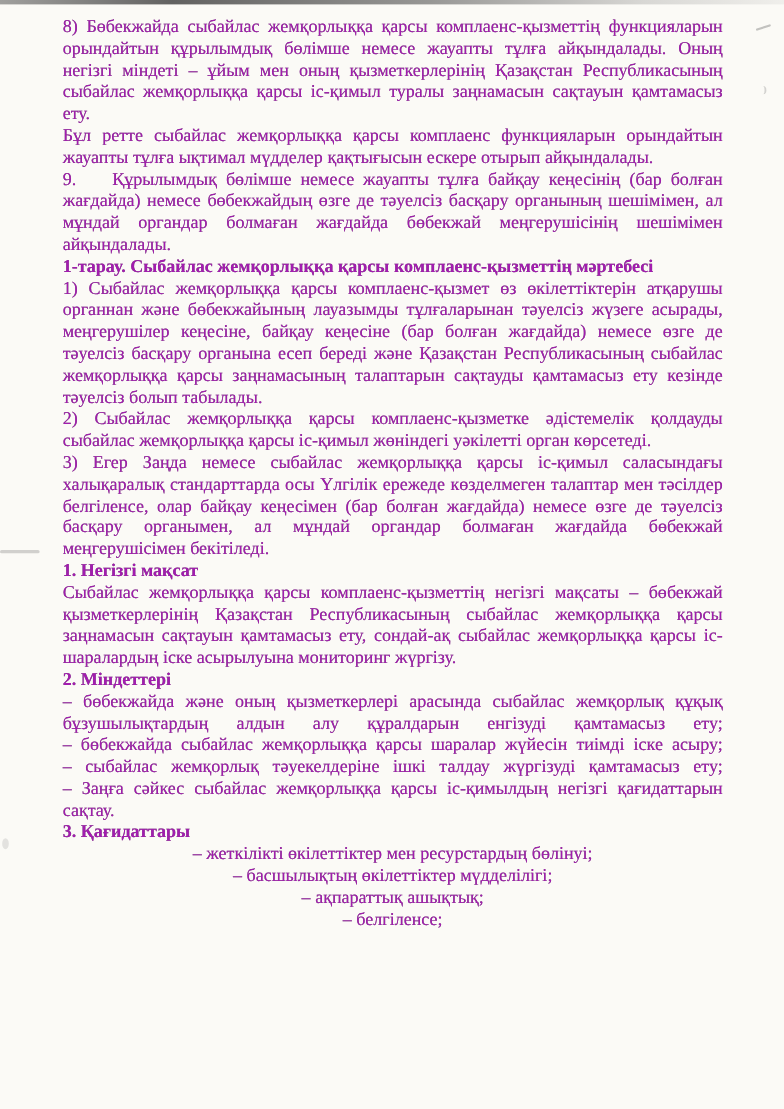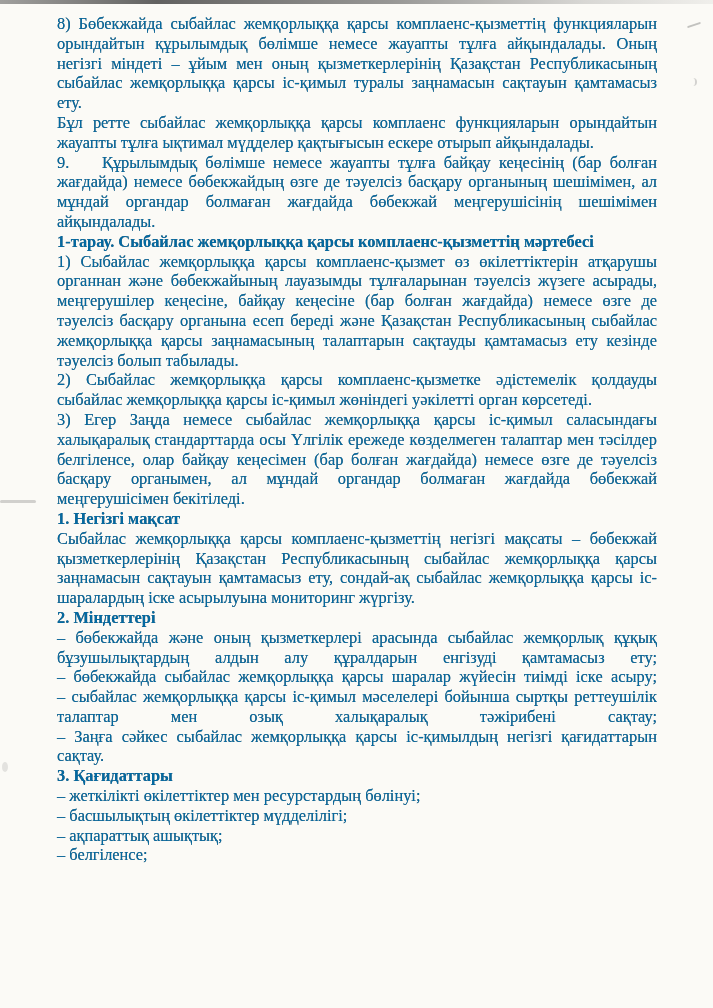--- a/index.html
+++ b/index.html
@@ -4,34 +4,34 @@
 <style>
   html, body { margin: 0; padding: 0; background: #e8e8e8; }
   .page {
     position: relative;
     width: 713px;
     height: 1008px;
     margin: 0 auto;
     background: #fbfaf6;
     overflow: hidden;
     font-family: "Liberation Serif", "DejaVu Serif", serif;
-    color: #0369a1;
+    color: #a21caf;
     box-sizing: border-box;
     padding: 14px 56px 0 57px;
   }
   .textblock p {
     margin: 0;
     font-size: 16.4px;
     line-height: 19.8px;
     text-shadow: 0 0 0.5px rgba(20,20,20,0.6);
   }
   .para   { text-align: justify; }
   .head   { text-align: justify; font-weight: bold; }
   .stretch{ text-align: justify; text-align-last: justify; }
-  .plain  { text-align: left; font-family: Liberation Serif, serif; }
+  .plain  { text-align: center; font-family: Liberation Serif, serif; }
 
   
   .scan-top-edge {
     position: absolute; top: 0; left: 0; width: 100%; height: 4px;
     background: linear-gradient(90deg,
       rgba(70,70,70,0.50) 0%, rgba(55,55,55,0.78) 22%,
       rgba(70,70,70,0.55) 55%, rgba(110,110,110,0.25) 82%,
       rgba(140,140,140,0.10) 100%);
   }
   .speck-1 {
@@ -67,21 +67,21 @@
     <p class="para">9.&nbsp;&nbsp;&nbsp; Құрылымдық бөлімше немесе жауапты тұлға байқау кеңесінің (бар болған жағдайда) немесе бөбекжайдың өзге де тәуелсіз басқару органының шешімімен, ал мұндай органдар болмаған жағдайда бөбекжай меңгерушісінің шешімімен айқындалады.</p>
     <p class="head">1-тарау. Сыбайлас жемқорлыққа қарсы комплаенс-қызметтің мәртебесі</p>
     <p class="para">1) Сыбайлас жемқорлыққа қарсы комплаенс-қызмет өз өкілеттіктерін атқарушы органнан және бөбекжайының лауазымды тұлғаларынан тәуелсіз жүзеге асырады, меңгерушілер кеңесіне, байқау кеңесіне (бар болған жағдайда) немесе өзге де тәуелсіз басқару органына есеп береді және Қазақстан Республикасының сыбайлас жемқорлыққа қарсы заңнамасының талаптарын сақтауды қамтамасыз ету кезінде тәуелсіз болып табылады.</p>
     <p class="para">2) Сыбайлас жемқорлыққа қарсы комплаенс-қызметке әдістемелік қолдауды сыбайлас жемқорлыққа қарсы іс-қимыл жөніндегі уәкілетті орган көрсетеді.</p>
     <p class="para">3) Егер Заңда немесе сыбайлас жемқорлыққа қарсы іс-қимыл саласындағы халықаралық стандарттарда осы Үлгілік ережеде көзделмеген талаптар мен тәсілдер белгіленсе, олар байқау кеңесімен (бар болған жағдайда) немесе өзге де тәуелсіз басқару органымен, ал мұндай органдар болмаған жағдайда бөбекжай меңгерушісімен бекітіледі.</p>
     <p class="head">1. Негізгі мақсат</p>
     <p class="para">Сыбайлас жемқорлыққа қарсы комплаенс-қызметтің негізгі мақсаты – бөбекжай қызметкерлерінің Қазақстан Республикасының сыбайлас жемқорлыққа қарсы заңнамасын сақтауын қамтамасыз ету, сондай-ақ сыбайлас жемқорлыққа қарсы іс-шаралардың іске асырылуына мониторинг жүргізу.</p>
     <p class="head">2. Міндеттері</p>
     <p class="stretch">– бөбекжайда және оның қызметкерлері арасында сыбайлас жемқорлық құқық бұзушылықтардың алдын алу құралдарын енгізуді қамтамасыз ету;</p>
     <p class="stretch">– бөбекжайда сыбайлас жемқорлыққа қарсы шаралар жүйесін тиімді іске асыру;</p>
-    <p class="stretch">– сыбайлас жемқорлыққа қарсы іс-қимыл мәселелері бойынша сыртқы реттеушілік талаптар мен озық халықаралық тәжірибені сақтау;</p>
+    <p class="stretch">– сыбайлас жемқорлық тәуекелдеріне ішкі талдау жүргізуді қамтамасыз ету;</p>
     <p class="para">– Заңға сәйкес сыбайлас жемқорлыққа қарсы іс-қимылдың негізгі қағидаттарын сақтау.</p>
     <p class="head">3. Қағидаттары</p>
     <p class="plain">– жеткілікті өкілеттіктер мен ресурстардың бөлінуі;</p>
     <p class="plain">– басшылықтың өкілеттіктер мүдделілігі;</p>
     <p class="plain">– ақпараттық ашықтық;</p>
     <p class="plain">– белгіленсе;</p>
   </div>
 </div>
 
 </body></html>

